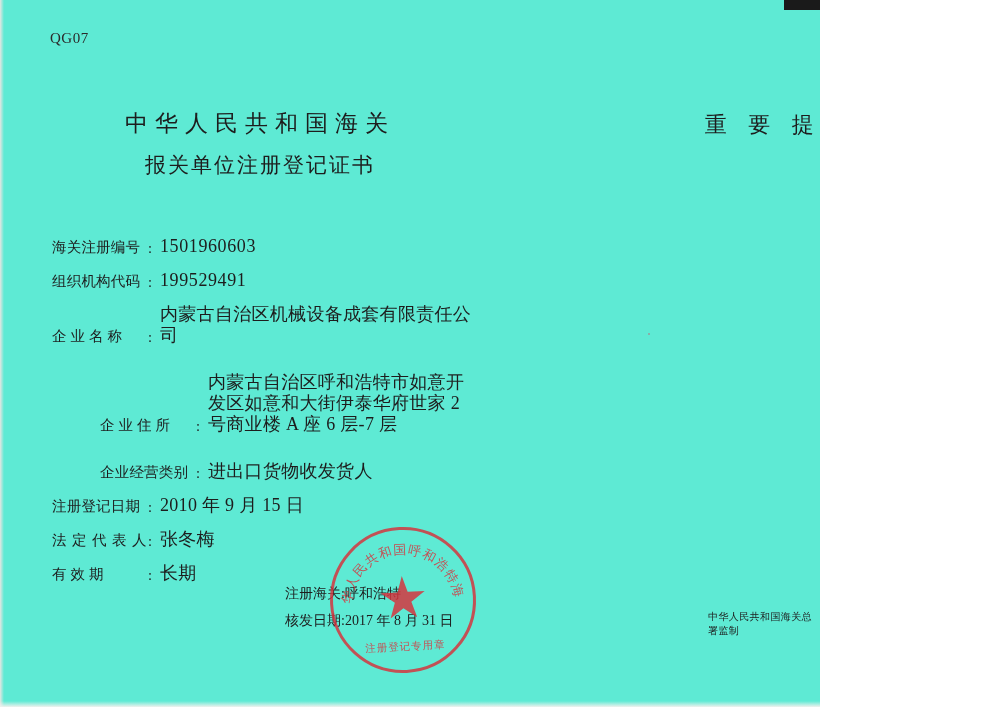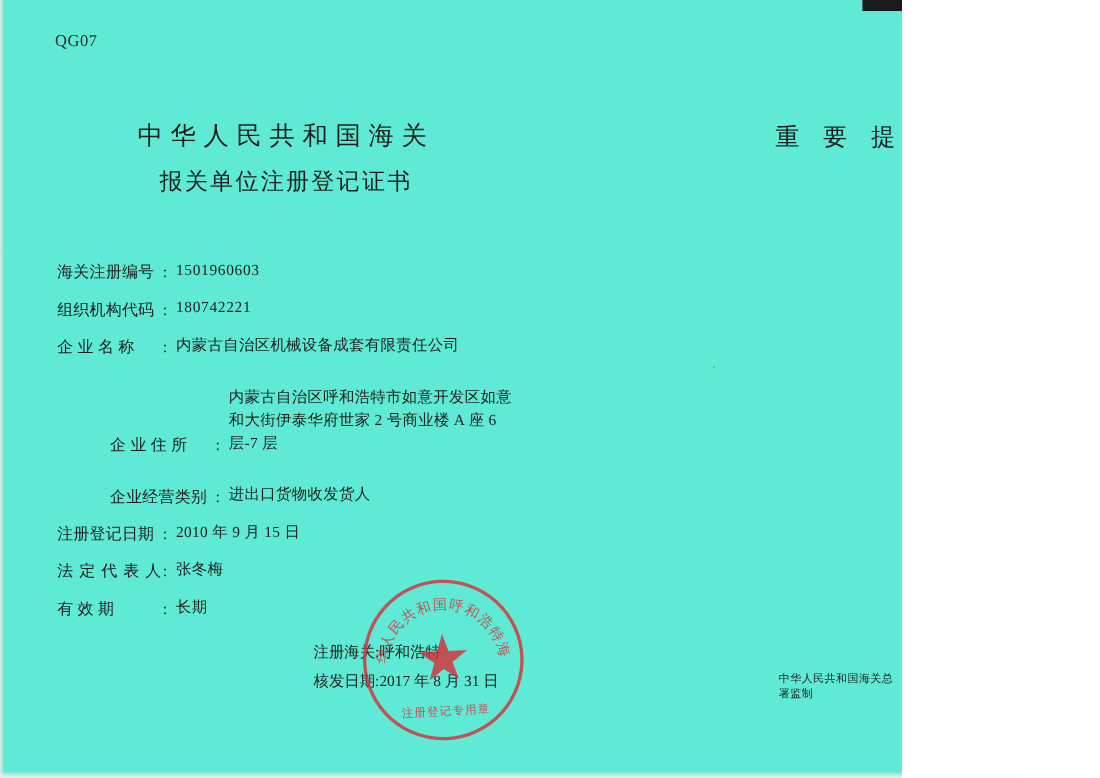--- a/index.html
+++ b/index.html
@@ -101,21 +101,21 @@
     letter-spacing: 5.5px;
   }
   .field-colon {
     width: 12px;
     flex: 0 0 12px;
     font-size: 14.5px;
     text-align: left;
   }
   .field-value {
     flex: 1 1 auto;
-    font-size: 14px;
+    font-size: 18px;
     line-height: 21px;
     letter-spacing: 0.3px;
   }
   .field-value.mono {
     font-family: "Liberation Serif", serif;
     letter-spacing: 0.6px;
   }
 
   
   .issuer-block {
@@ -237,21 +237,21 @@
 
     <div class="field-row">
       <div class="field-label">海关注册编号</div>
       <div class="field-colon">:</div>
       <div class="field-value mono">1501960603</div>
     </div>
 
     <div class="field-row">
       <div class="field-label">组织机构代码</div>
       <div class="field-colon">:</div>
-      <div class="field-value mono">180742221</div>
+      <div class="field-value mono">199529491</div>
     </div>
 
     <div class="field-row">
       <div class="field-label">企 业 名 称</div>
       <div class="field-colon">:</div>
       <div class="field-value">内蒙古自治区机械设备成套有限责任公司</div>
     </div>
 
     <div class="field-row gap-before">
       <div class="field-label">企 业 住 所</div>

